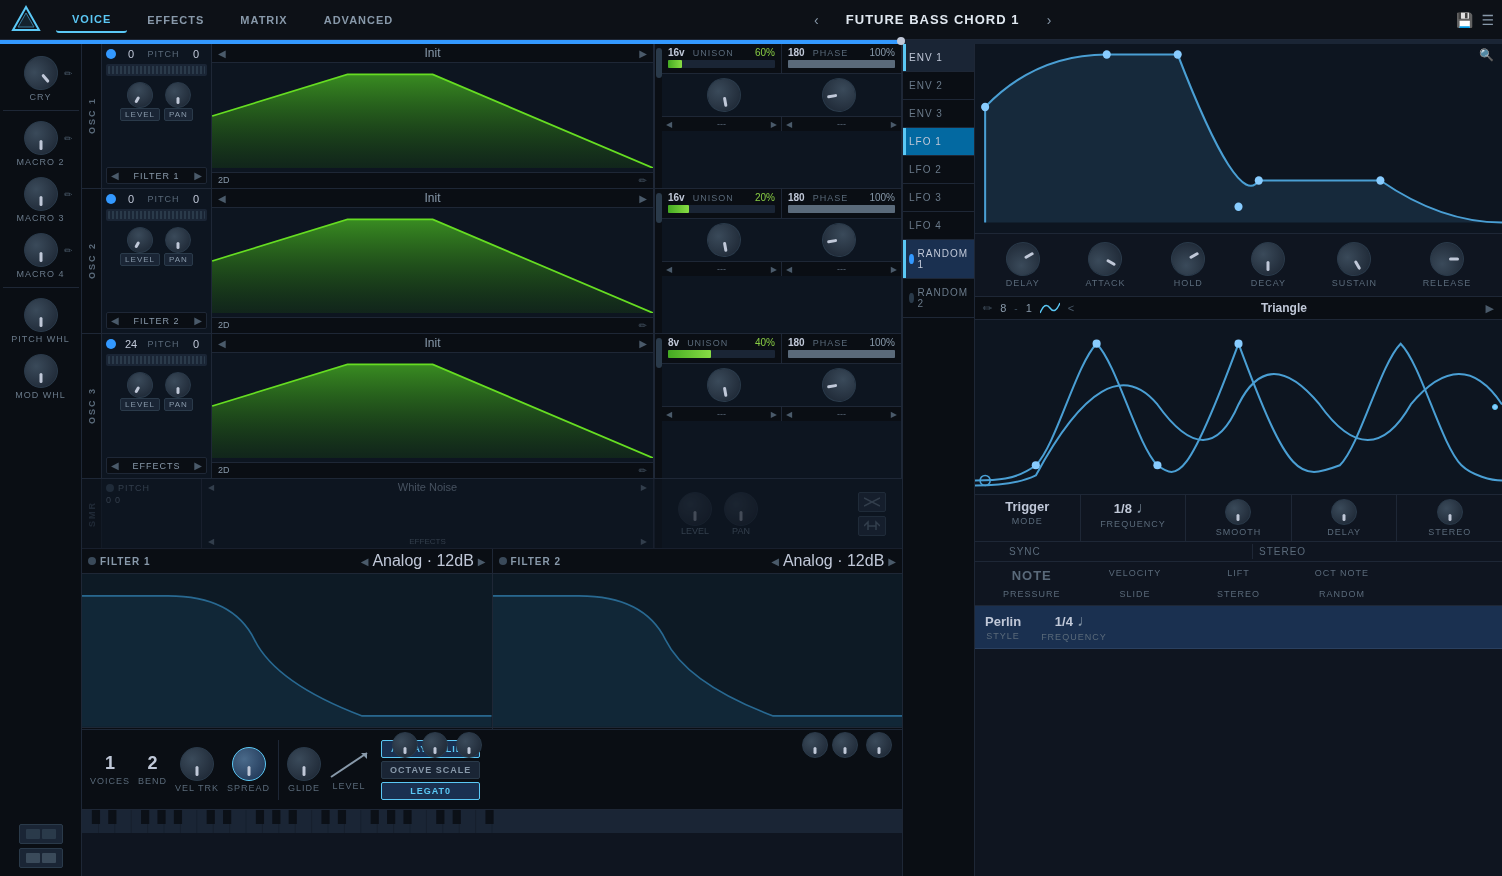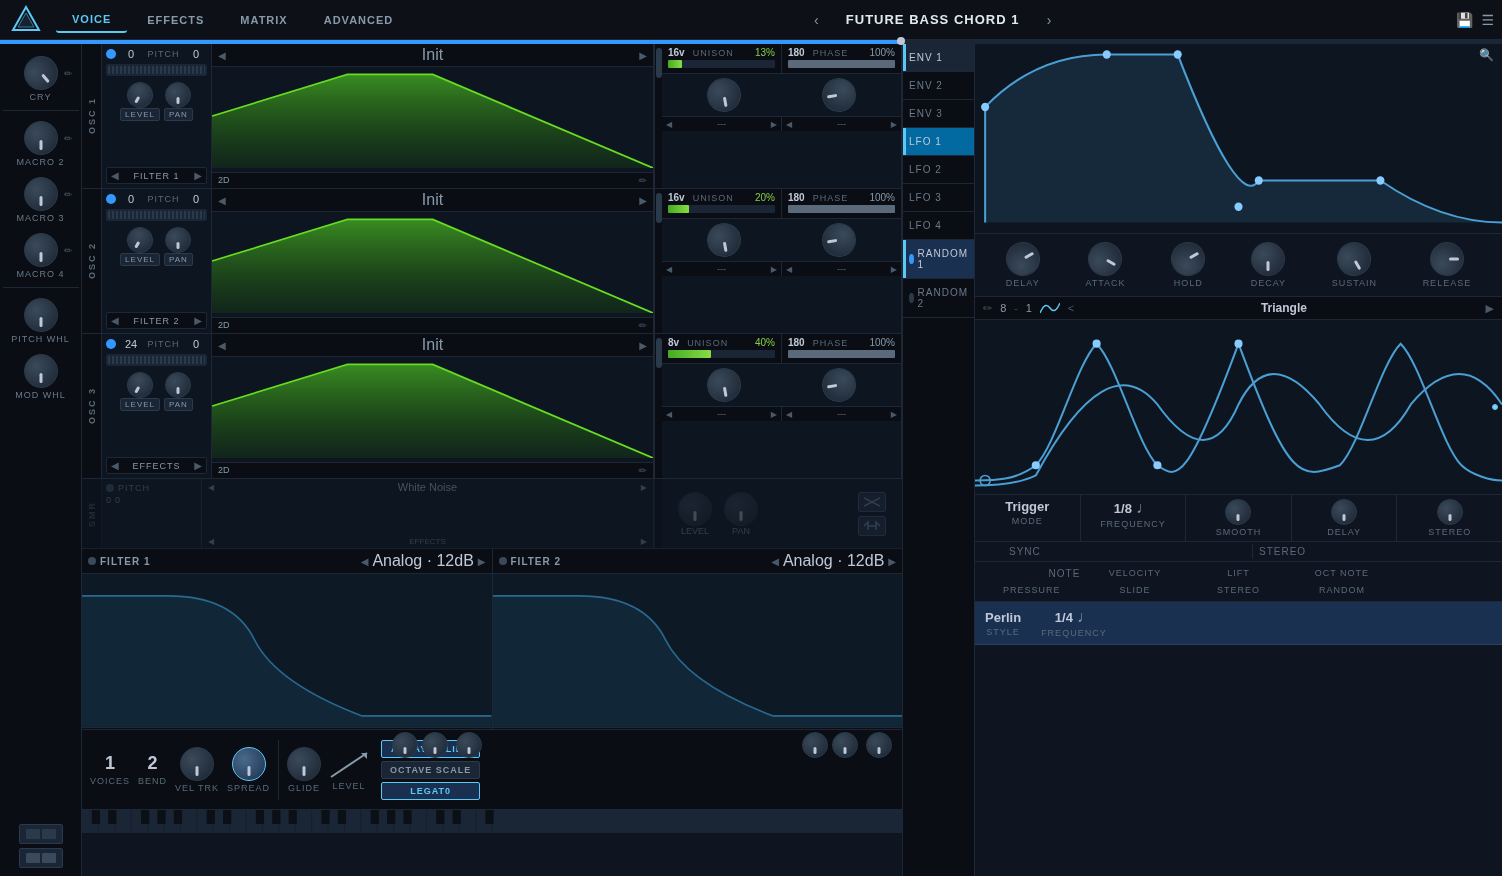--- a/index.html
+++ b/index.html
@@ -222,21 +222,21 @@
       flex: 1; text-align: center; font-size: 9px;
       color: #8899aa; letter-spacing: 1px;
     }
     .wave-header {
       display: flex; align-items: center; justify-content: space-between;
       padding: 2px 6px;
       background: #0a0e14;
       border-bottom: 1px solid #1e2736;
     }
     .wave-arrow { color: #4a5a6a; cursor: pointer; font-size: 10px; }
-    .wave-label { color: #8899aa; font-size: 16px; }
+    .wave-label { color: #8899aa; font-size: 12px; }
     .wave-2d { color: #8899aa; font-size: 9px; }
     .wave-edit { color: #4a5a6a; font-size: 10px; cursor: pointer; }
 
     
     .wave-scrollbar {
       width: 8px;
       background: #0a0e14;
       border-left: 1px solid #1e2736;
       display: flex; flex-direction: column;
     }
@@ -658,21 +658,21 @@
       <div class="wave-scrollbar">
         <div class="wave-scroll-thumb"></div>
       </div>
 
       <div class="osc-right">
         <div style="display:flex; background:#0a0e14; border-bottom:1px solid #1e2736;">
           <div style="flex:1; padding:3px 6px; border-right:1px solid #1e2736;">
             <div class="up-header-row">
               <span class="up-val">16v</span>
               <span class="up-label" style="margin-left:4px;">UNISON</span>
-              <span class="up-pct">13%</span>
+              <span class="up-pct">60%</span>
             </div>
             <div class="unison-bar">
               <div class="unison-bar-fill" style="width:13%;"></div>
             </div>
           </div>
           <div style="flex:1; padding:3px 6px;">
             <div class="up-header-row">
               <span class="up-val">180</span>
               <span class="up-label" style="margin-left:4px;">PHASE</span>
               <span class="up-pct" style="color:#8899aa;">100%</span>
@@ -1285,21 +1285,21 @@
       <div style="display:flex; border-bottom:1px solid #1e2736; padding:2px 0;">
         <div style="flex:1; padding:2px 6px; border-right:1px solid #1e2736;margin-left:28px;">
           <span style="font-size:10px;color:#5a6a7a;letter-spacing:1px;">SYNC</span>
         </div>
         <div style="flex:1; padding:2px 6px;">
           <span style="font-size:10px;color:#5a6a7a;letter-spacing:1px;">STEREO</span>
         </div>
       </div>
 
       <div style="display:grid; grid-template-columns:repeat(5,1fr); gap:2px; padding:4px 6px; border-bottom:1px solid #1e2736;">
-        <span style="font-size:10px;color:#5a6a7a;letter-spacing:1px;text-align:right;padding:2px;">NOTE</span>
+        <span style="font-size:13px;color:#5a6a7a;letter-spacing:1px;text-align:center;padding:2px;font-weight:bold;">NOTE</span>
         <span style="font-size:9px;color:#5a6a7a;letter-spacing:1px;text-align:center;padding:2px;">VELOCITY</span>
         <span style="font-size:9px;color:#5a6a7a;letter-spacing:1px;text-align:center;padding:2px;">LIFT</span>
         <span style="font-size:9px;color:#5a6a7a;letter-spacing:1px;text-align:center;padding:2px;">OCT NOTE</span>
         <div></div>
         <span style="font-size:9px;color:#5a6a7a;letter-spacing:1px;text-align:center;padding:2px;">PRESSURE</span>
         <span style="font-size:9px;color:#5a6a7a;letter-spacing:1px;text-align:center;padding:2px;">SLIDE</span>
         <span style="font-size:9px;color:#5a6a7a;letter-spacing:1px;text-align:center;padding:2px;">STEREO</span>
         <span style="font-size:9px;color:#5a6a7a;letter-spacing:1px;text-align:center;padding:2px;">RANDOM</span>
         <div></div>
       </div>

